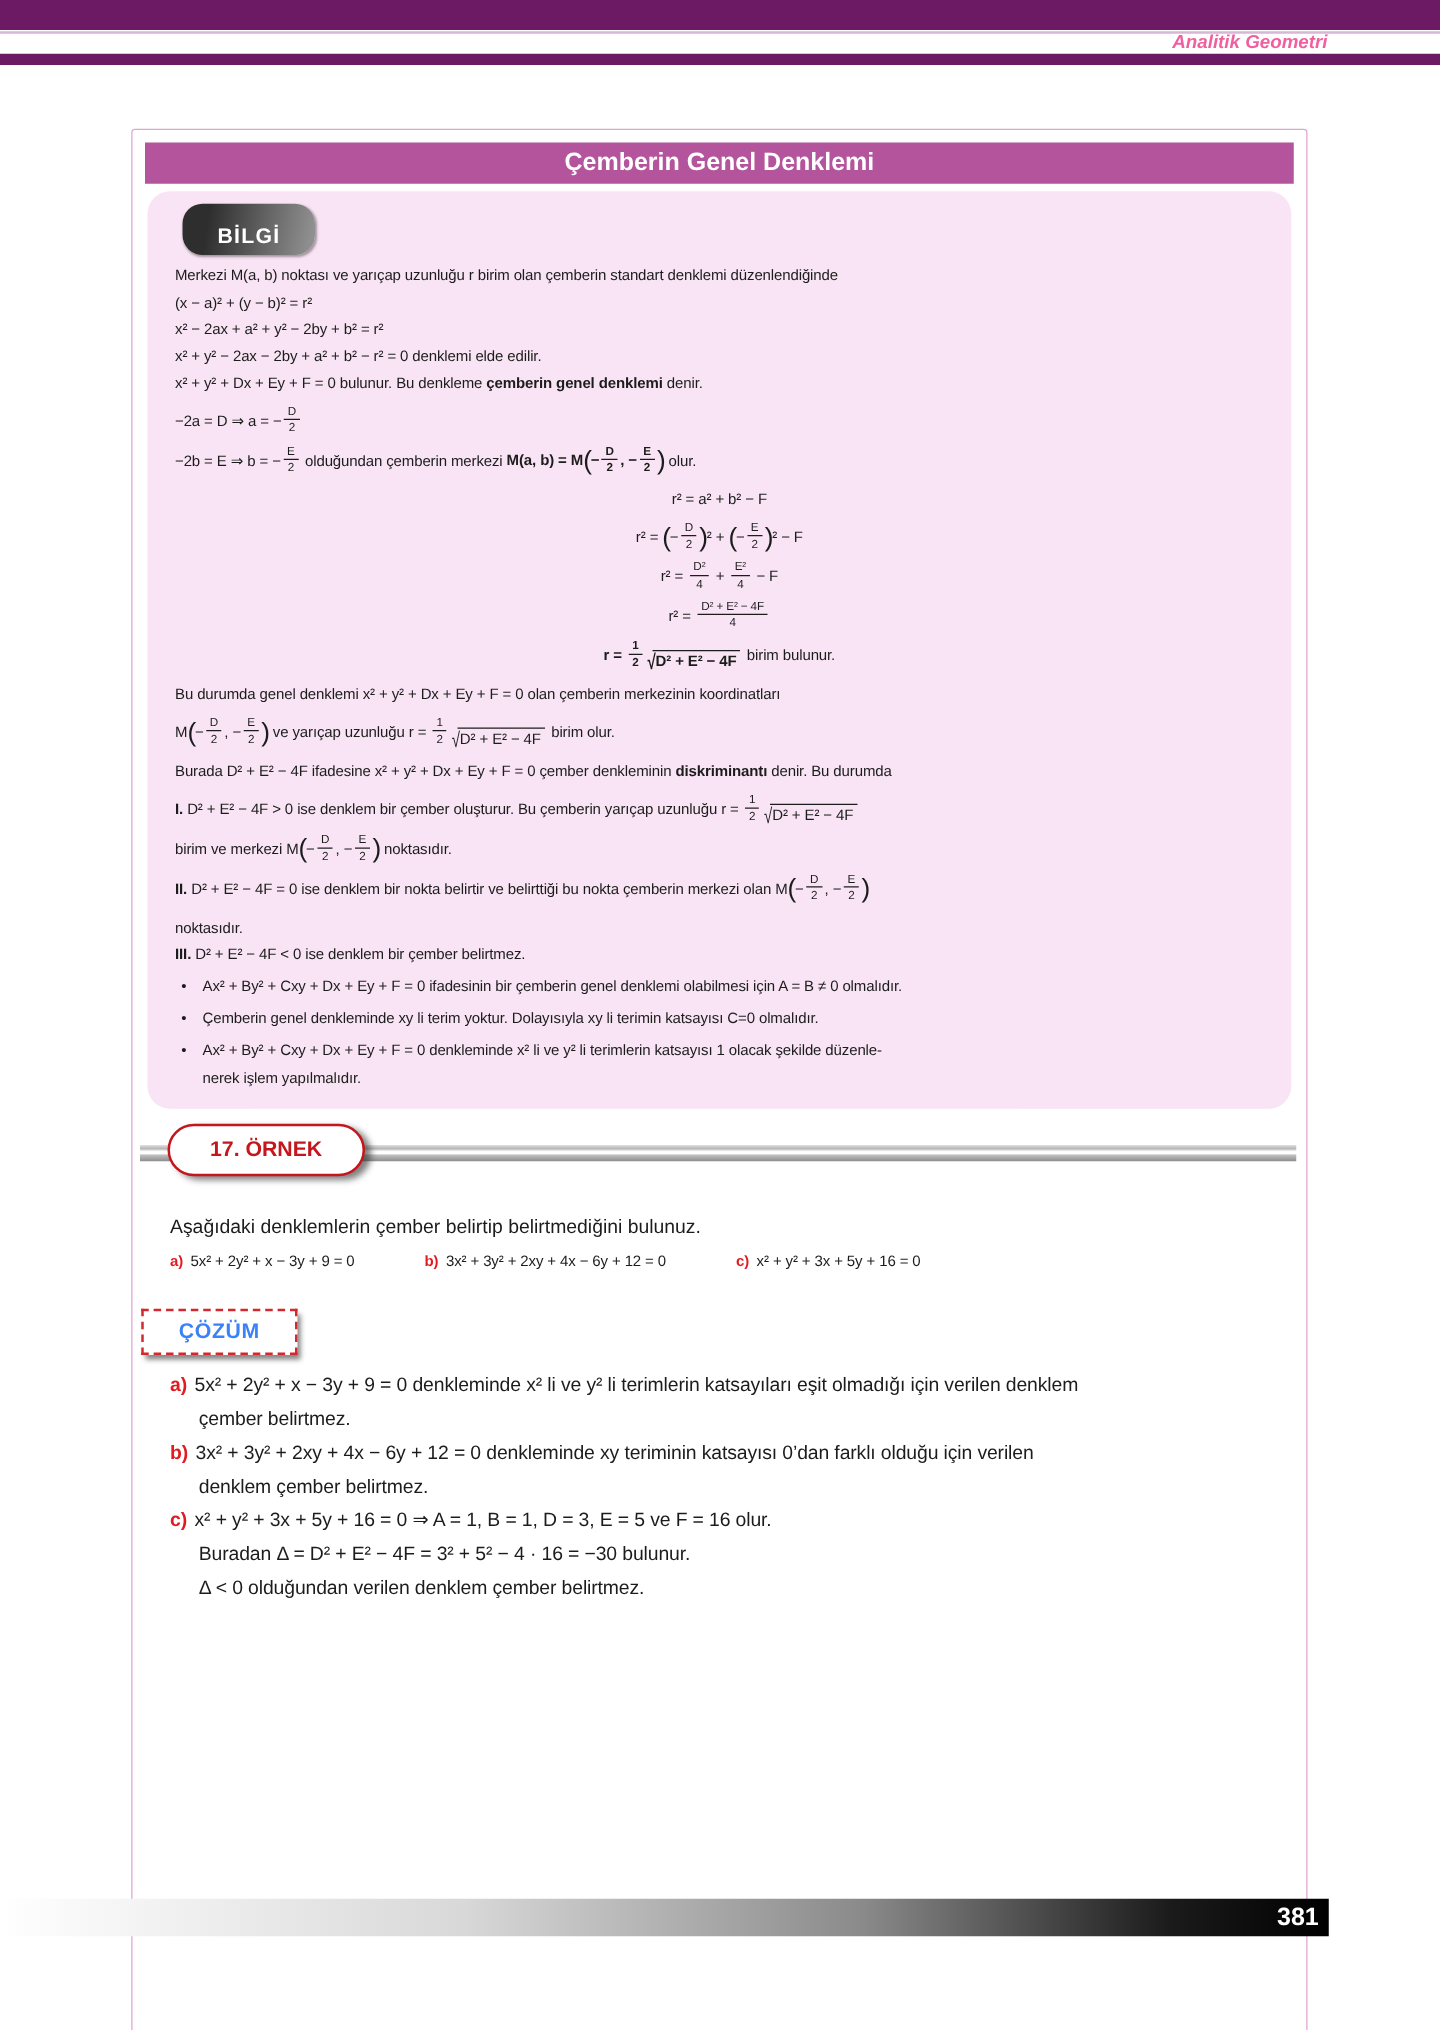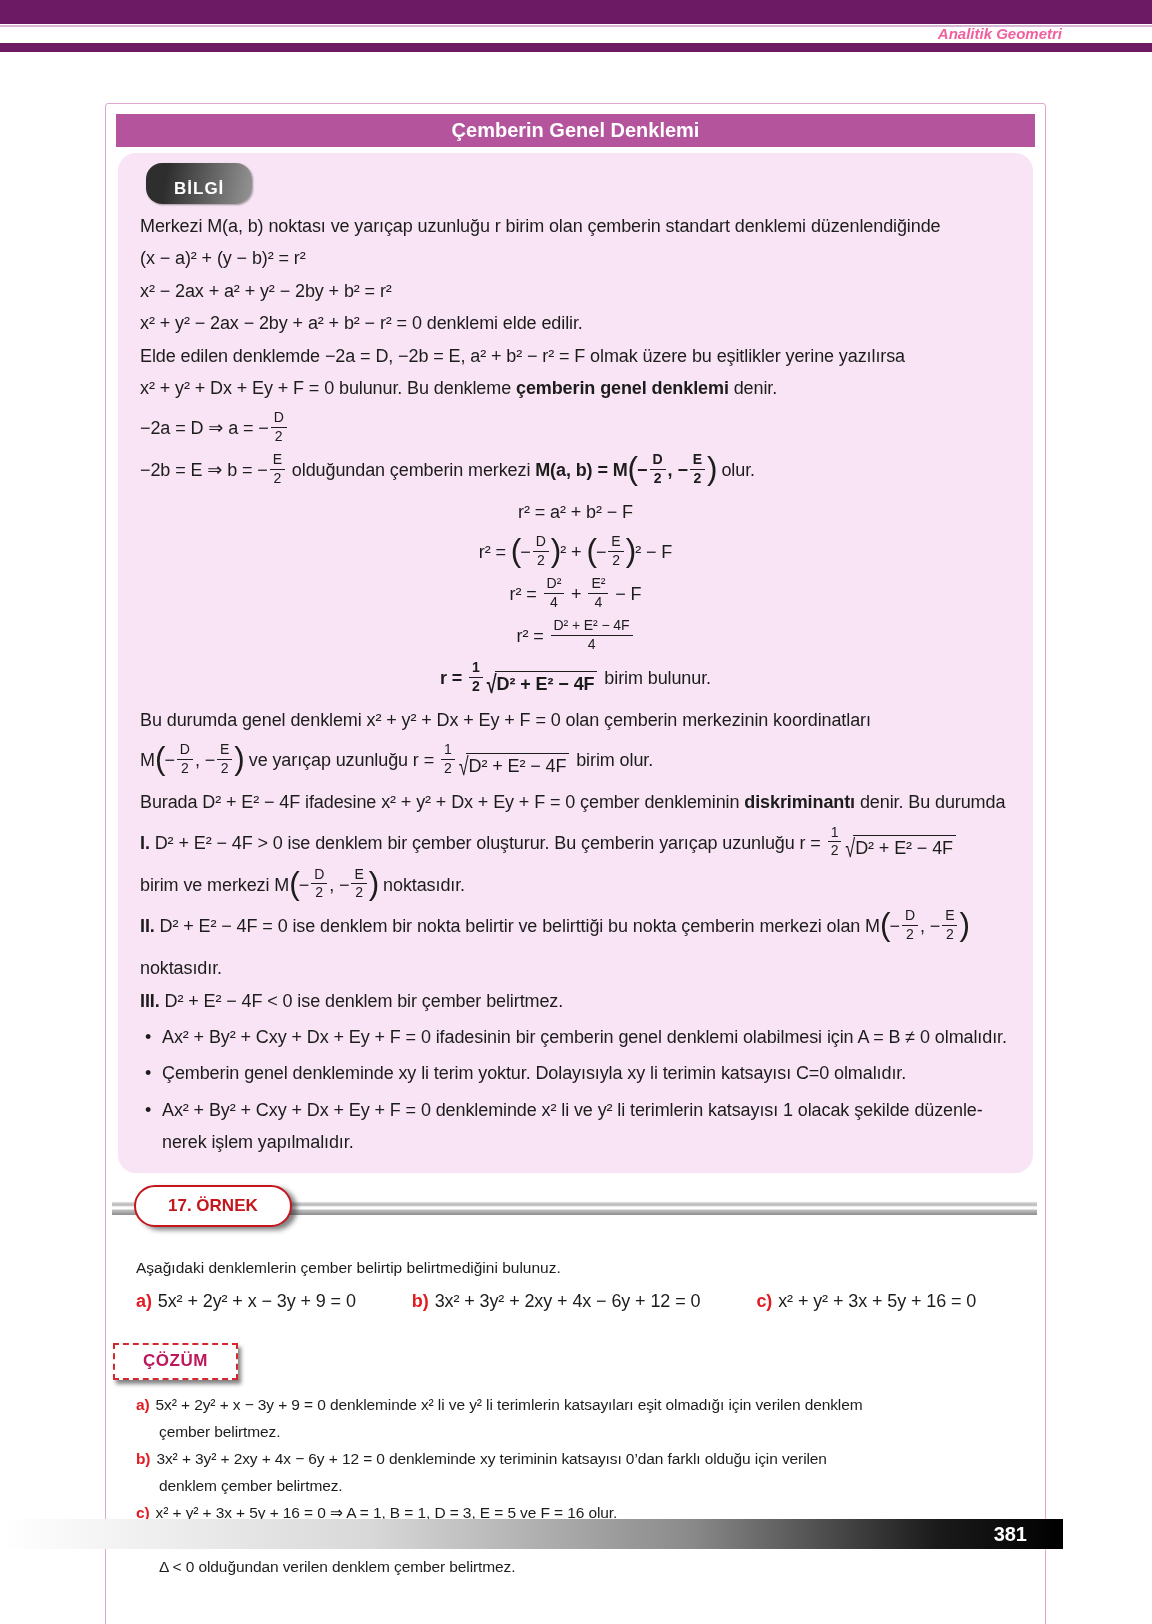--- a/index.html
+++ b/index.html
@@ -30,21 +30,21 @@
   .bilgi{
     margin:6px 12px 0;background:#f8e4f4;border-radius:18px;
     padding:8px 22px 14px;position:relative;
   }
   .badge-bilgi{
     display:inline-block;background:linear-gradient(100deg,#2e2e2e 20%,#8f8f8f 95%);
     color:#fff;font-weight:bold;font-size:17px;letter-spacing:1px;
     padding:16px 28px 5px;border-radius:16px;margin:2px 0 6px 6px;
     box-shadow:1px 1px 2px rgba(0,0,0,.35);
   }
-  .ln{font-size:18px;line-height:1.8;letter-spacing:-.1px;}
+  .ln{font-size:12px;line-height:1.8;letter-spacing:-.1px;}
   .ln.tall{margin:8px 0;line-height:1.25;}
   .ln.c{text-align:center;}
   .ln.li{padding-left:22px;position:relative;margin-top:4px;}
   .ln.li::before{content:"•";position:absolute;left:5px;top:0;}
   .ln.licont{padding-left:22px;}
   .ln b{font-weight:bold;}
 
   
   .fr{display:inline-flex;flex-direction:column;align-items:center;vertical-align:middle;
       font-size:.78em;line-height:1.1;margin:0 2px;transform:translateY(-2px);}
@@ -69,32 +69,32 @@
 
   .prompt{margin:24px 0 8px 30px;font-size:15.5px;}
   .problems{display:flex;gap:56px;margin:6px 0 0 30px;}
   .problems .ln{margin:0;white-space:nowrap;}
   .rlab{color:#e11b22;font-weight:bold;margin-right:6px;}
 
   
   .badge-cozum{
     display:inline-block;margin:26px 0 10px 7px;background:#fff;
     border:2px dashed #d3282e;padding:6px 28px 7px;font-weight:bold;font-size:17px;
-    letter-spacing:.5px;color:#be185d;
+    letter-spacing:.5px;color:#3b82f6;
     box-shadow:3px 4px 4px rgba(30,30,30,.55);
   }
   .solution{margin:2px 0 0 30px;}
   .solution .ln{margin:3px 0;line-height:1.55;font-size:15.5px;}
   .solution .cont{margin-left:23px;}
 
   
   .footbar{
     position:absolute;left:0;top:1519px;width:1063px;height:30px;box-sizing:border-box;
     background:linear-gradient(to right,#ffffff 0,#d8d8d8 35%,#8a8a8a 65%,#1b1b1b 88%,#000 100%);
-    display:flex;align-items:center;justify-content:flex-end;padding-right:36px;
+    display:flex;align-items:center;justify-content:flex-end;padding-right:8px;
   }
   .pagenum{color:#fff;font-weight:bold;font-size:20px;}
 </style>
 </head>
 <body>
 
 <div class="topbar1"></div>
 <div class="hairline"></div>
 <div class="brand">Analitik Geometri</div>
 <div class="topbar2"></div>
@@ -105,21 +105,20 @@
     <span>Çemberin Genel Denklemi</span>
   </div>
 
   <div class="bilgi">
     <div class="badge-bilgi">BİLGİ</div>
     <div>
         <div class="ln t">Merkezi  M(a, b)  noktası ve yarıçap uzunluğu r birim olan çemberin standart denklemi düzenlendiğinde</div>
         <div class="ln t">(x − a)² + (y − b)² = r²</div>
         <div class="ln t">x² − 2ax + a² + y² − 2by + b² = r²</div>
         <div class="ln t">x² + y² − 2ax − 2by + a² + b² − r² = 0  denklemi elde edilir.</div>
-        <div class="ln t">Elde edilen denklemde  −2a = D, −2b = E,  a² + b² − r² = F  olmak üzere bu eşitlikler yerine yazılırsa</div>
         <div class="ln t">x² + y² + Dx + Ey + F = 0 bulunur. Bu denkleme <b>çemberin genel denklemi</b> denir.</div>
         <div class="ln t tall">−2a = D ⇒ a = −<span class="fr">
             <span class="fn">D</span>
             <span class="fd">2</span>
           </span></div>
         <div class="ln t tall">−2b = E ⇒ b = −<span class="fr">
             <span class="fn">E</span>
             <span class="fd">2</span>
           </span>   olduğundan çemberin merkezi  <b>M(a, b) = M<span class="bp">(</span>−<span class="fr">
               <span class="fn">D</span>

